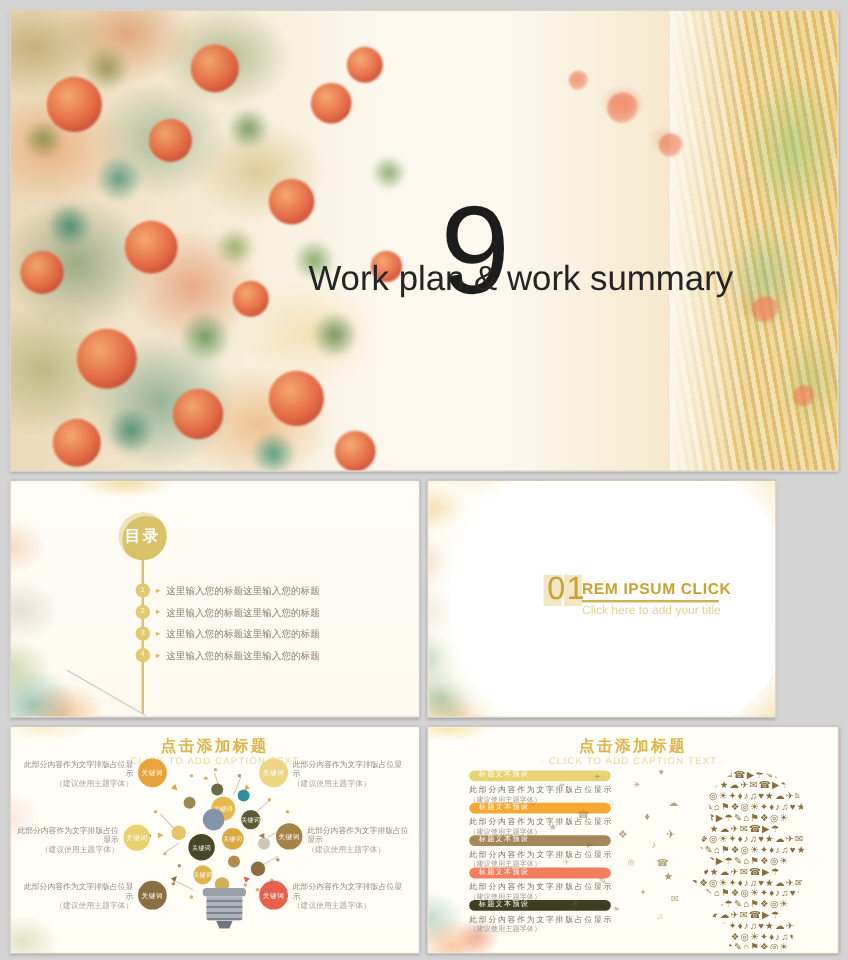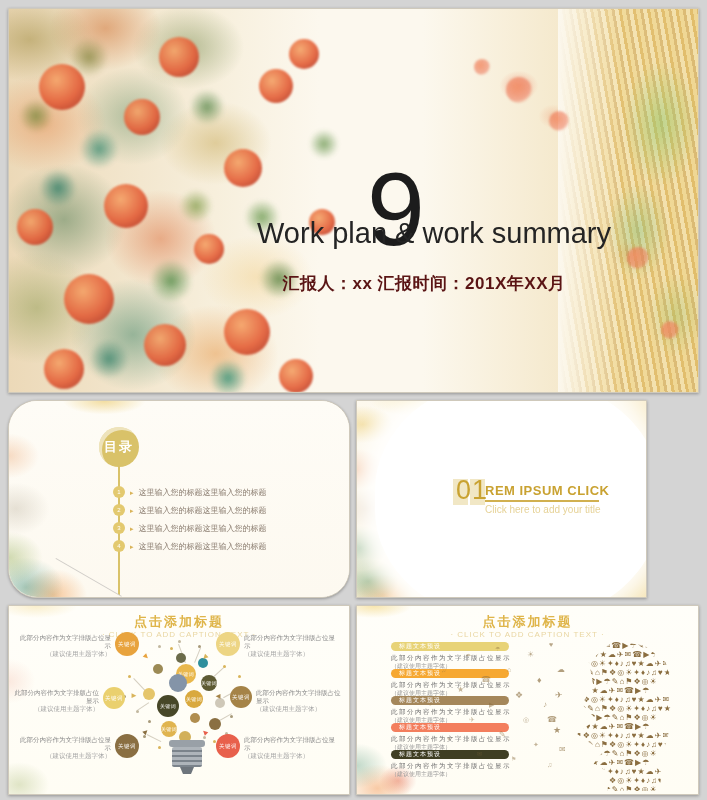--- a/index.html
+++ b/index.html
@@ -36,21 +36,21 @@
     background:radial-gradient(circle at 38% 35%, #f5a469, #e4613b 55%, #c2452c 80%, rgba(190,70,40,0));}
   .leafb{position:absolute;border-radius:50%;filter:blur(2px);opacity:.8;}
   .petal{position:absolute;border-radius:50%;filter:blur(1px);
     background:radial-gradient(circle at 40% 40%, rgba(242,140,100,.85), rgba(236,110,80,.5) 60%, transparent 78%);}
   .year1{position:absolute;left:180px;top:92px;width:490px;text-align:center;font-size:72px;letter-spacing:2px;color:#1c1c1c;line-height:1;z-index:2;}
   .year9{position:absolute;left:322px;top:148px;width:130px;text-align:center;font-size:104px;color:#1c1c1c;line-height:1;z-index:1;}
   .cn-title{position:absolute;left:160px;top:170px;width:500px;text-align:center;font-size:35px;font-weight:900;color:#7a1616;letter-spacing:1px;z-index:3;}
   .en-sub{position:absolute;left:165px;top:210px;width:520px;text-align:center;font-size:29px;color:#242424;line-height:1.03;z-index:2;}
   .info-line{position:absolute;left:160px;top:263px;width:510px;text-align:center;font-size:17px;font-weight:bold;color:#5a1414;letter-spacing:.5px;z-index:3;}
   
-  #s2{left:8px;top:400px;width:342px;height:198px;border-radius:29px;}
+  #s2{left:8px;top:400px;width:342px;height:198px;}
   .s2-bg{position:absolute;inset:0;background:
       radial-gradient(55px 18px at 28% 0%, rgba(233,196,90,.55), transparent 75%),
       radial-gradient(40px 30px at 0% 28%, rgba(236,170,120,.4), transparent 75%),
       radial-gradient(45px 35px at 2% 55%, rgba(185,175,155,.35), transparent 75%),
       radial-gradient(45px 35px at 0% 80%, rgba(140,170,80,.4), transparent 75%),
       radial-gradient(50px 40px at 5% 95%, rgba(58,140,120,.45), transparent 75%),
       radial-gradient(45px 35px at 13% 99%, rgba(240,150,70,.5), transparent 75%),
       linear-gradient(#fefcf6,#fdf9f0);}
   .toc-badge{position:absolute;left:90px;top:26px;width:40px;height:40px;border-radius:50%;background:#d9c269;
       box-shadow:inset 3px 3px 0 rgba(255,255,255,.55);display:flex;align-items:center;justify-content:center;
@@ -153,21 +153,20 @@
       <div class="petal" style="left: 497px; top: 68px; width: 26px; height: 26px;"></div>
       <div class="petal" style="left: 540px; top: 102px; width: 20px; height: 20px;"></div>
       <div class="petal" style="left: 618px; top: 238px; width: 22px; height: 22px;"></div>
       <div class="petal" style="left: 652px; top: 312px; width: 18px; height: 18px;"></div>
       <div class="petal" style="left: 465px; top: 50px; width: 16px; height: 16px;"></div>
     </div>
   <div class="year9">9</div>
   <div class="en-sub">
     <div>Work plan &amp; work summary</div>
   </div>
-  <div class="info-line">汇报人：xx   汇报时间：201X年XX月</div>
 </div>
 
 <div class="slide" id="s2">
   <div class="s2-bg"></div>
   <div class="toc-badge">目录</div>
   <div class="toc-line"></div>
   <div class="toc-diag"></div>
   <div class="toc-row" style="top:85px;">
     <span class="toc-num">1</span>
     <span class="toc-caret">▸</span>

